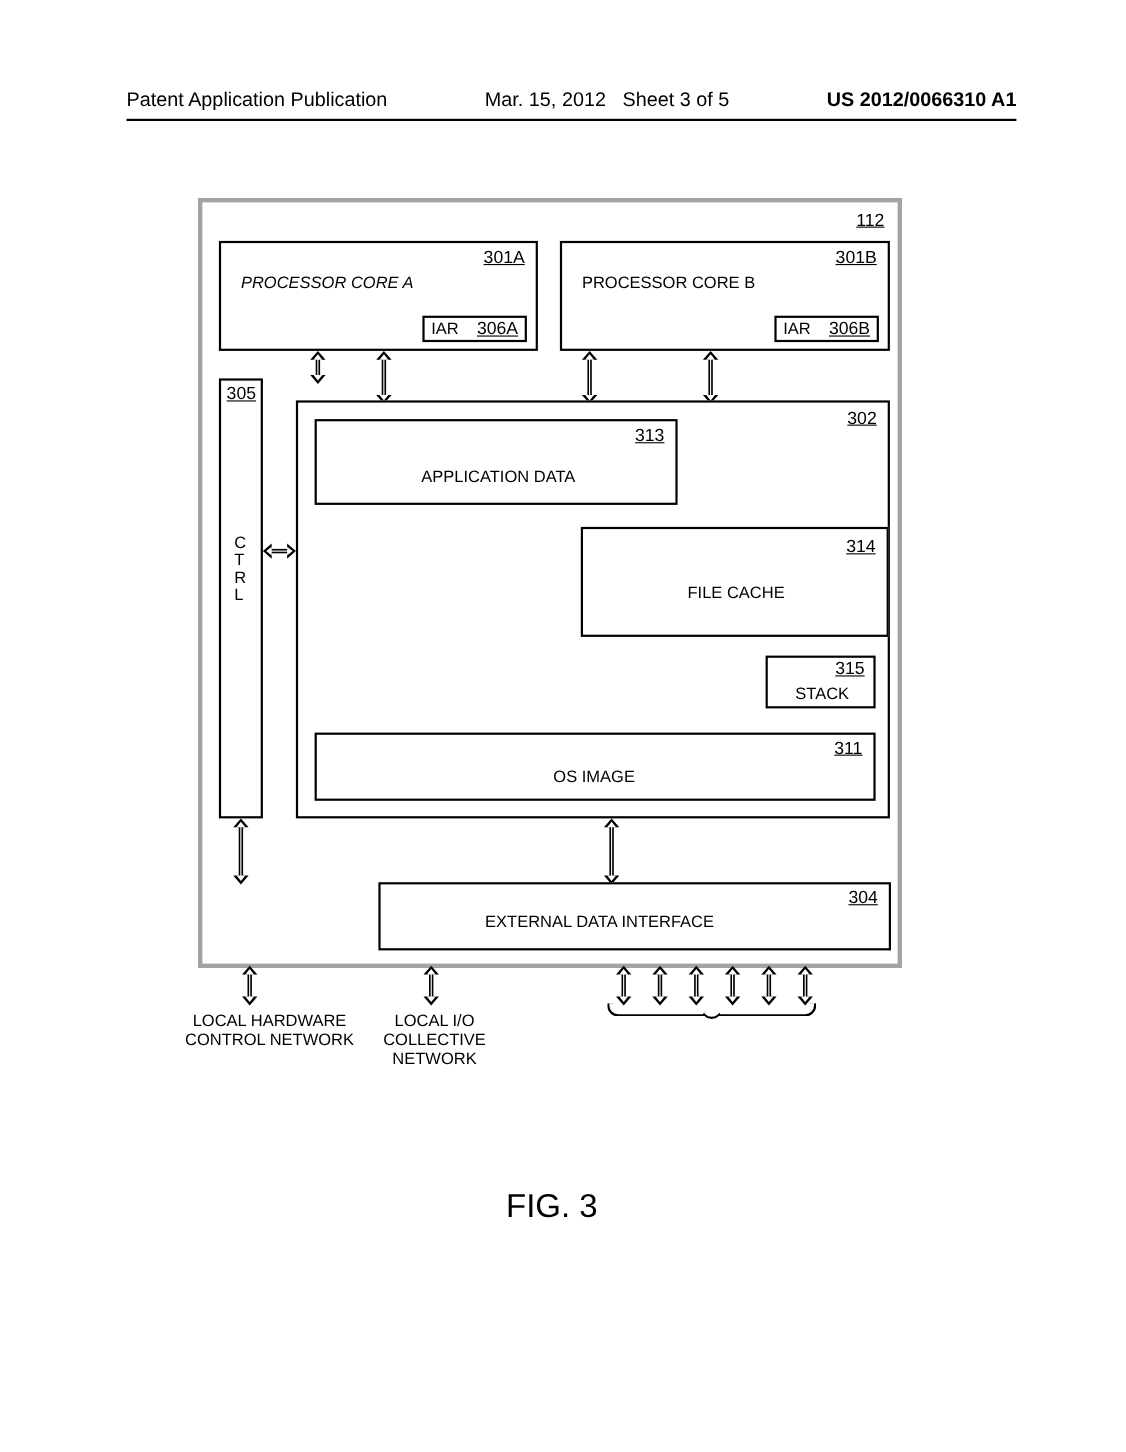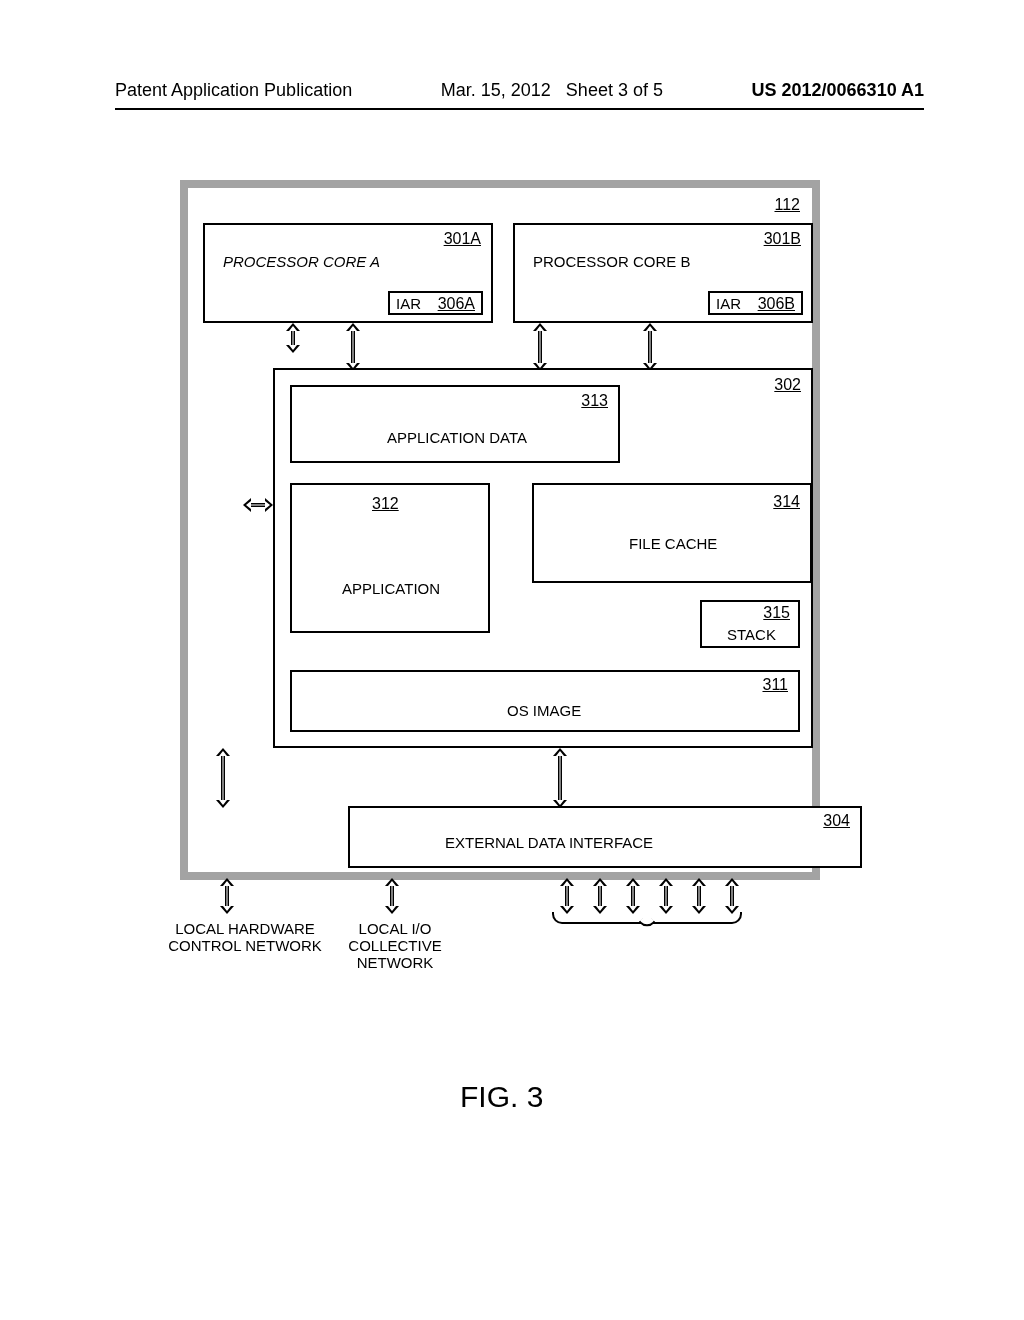--- a/index.html
+++ b/index.html
@@ -36,21 +36,21 @@
       left: 180px;
       width: 640px;
       height: 870px;
     }
     .main-box {
       position: absolute;
       left: 0;
       top: 0;
       width: 640px;
       height: 700px;
-      border: 8px solid #a3a3a3;
+      border: 4px solid #a3a3a3;
     }
     .ref {
       position: absolute;
       font-size: 16px;
       text-decoration: underline;
     }
     .block {
       position: absolute;
       border: 2px solid #000;
       background: #fff;
@@ -202,33 +202,33 @@
         <div class="head-down"></div>
         <div class="head-down-inner"></div>
       </div>
     <div class="arrow-v" style="left:455px; top:135px; height:48px;">
         <div class="head-up"></div>
         <div class="head-up-inner"></div>
         <div class="head-down"></div>
         <div class="head-down-inner"></div>
       </div>
 
+    <div class="block" style="left:15px; top:160px; width:40px; height:400px;">
+      <span class="ref" style="top:4px; left:5px;">305</span>
+      <span class="block-label" style="top:140px; left:12px; line-height:1.05;">C<br>T<br>R<br>L</span>
+    </div>
 
     <div class="block" style="left:85px; top:180px; width:540px; height:380px;text-decoration:underline;">
       <span class="ref" style="top:6px; right:10px;">302</span>
 
       <div class="block" style="left:15px; top:15px; width:330px; height:78px;">
         <span class="ref" style="top:5px; right:10px;">313</span>
         <span class="block-label" style="top:42px; left:95px;">APPLICATION DATA</span>
       </div>
 
-      <div class="block" style="left:15px; top:113px; width:200px; height:150px;">
-        <span class="ref" style="top:10px; left:80px;">312</span>
-        <span class="block-label" style="top:95px; left:50px;">APPLICATION</span>
-      </div>
 
       <div class="block" style="left:245px; top:113px; width:280px; height:100px;margin-left:12px;">
         <span class="ref" style="top:8px; right:10px;">314</span>
         <span class="block-label" style="top:50px; left:95px;">FILE CACHE</span>
       </div>
 
       <div class="block" style="left:425px; top:230px; width:100px; height:48px;">
         <span class="ref" style="top:2px; right:8px;">315</span>
         <span class="block-label" style="top:24px; left:25px;">STACK</span>
       </div>
@@ -254,21 +254,21 @@
       </div>
 
     <div class="arrow-v" style="left:365px; top:560px; height:60px;">
         <div class="head-up"></div>
         <div class="head-up-inner"></div>
         <div class="head-down"></div>
         <div class="head-down-inner"></div>
       </div>
 
 
-    <div class="block" style="left:160px; top:618px; width:514px; height:62px;">
+    <div class="block" style="left:160px; top:618px; width:466px; height:62px;">
       <span class="ref" style="top:4px; right:10px;">304</span>
       <span class="block-label" style="top:26px; left:95px;">EXTERNAL DATA INTERFACE</span>
     </div>
   </div>
 
   <div class="arrow-v" style="left:40px;  top:698px; height:36px;">
       <div class="head-up"></div>
       <div class="head-up-inner"></div>
       <div class="head-down"></div>
       <div class="head-down-inner"></div>

